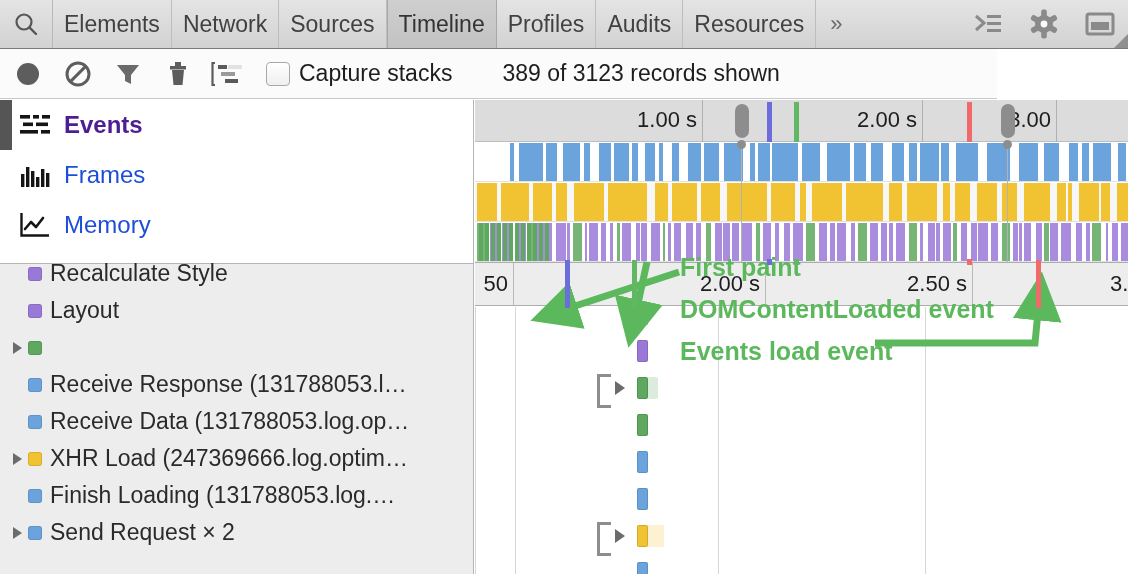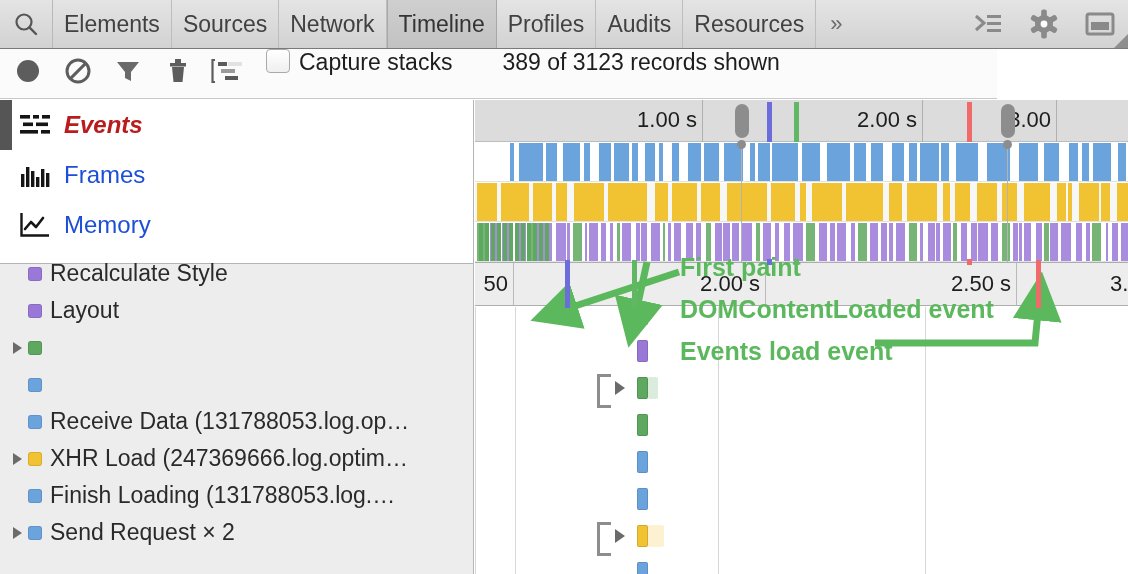--- a/index.html
+++ b/index.html
@@ -49,21 +49,21 @@
   .corner-grip {
     position:absolute; right:0; bottom:0; width:0; height:0;
     border-left: 14px solid transparent; border-bottom: 14px solid #8f8f8f;
   }
 
   
   .toolbar {
     position: absolute; left: 0; top: 49px; width: 997px; height: 50px;
     background: #fbfbfb;
     border-bottom: 1px solid #c9c9c9;
-    display: flex; 
+    display: flex; align-items: center;
     box-sizing: border-box;
   }
   .tool-btn {
     width: 44px; height: 44px; display:flex; align-items:center; justify-content:center;
     margin-left: 6px;
   }
   .cap-check {
     width: 22px; height: 22px; border: 1px solid #a9a9a9; border-radius: 4px;
     background: linear-gradient(to bottom,#ffffff,#efefef);
     margin-left: 16px; margin-right: 9px; flex: 0 0 auto;
@@ -88,21 +88,21 @@
   .vs-item {
     position: relative; height: 50px; display:flex; align-items:center;
     padding-left: 12px; box-sizing:border-box;
   }
   .vs-item .bar {
     position:absolute; left:0; top:0; width:12px; height:50px; background:#555; display:none;
   }
   .vs-item.selected .bar { display:block; }
   .vs-icon { width: 46px; display:flex; align-items:center; justify-content:center; flex:0 0 auto;}
   .vs-label { font-size: 24px; color: #1d4ed8; margin-left: 6px; }
-  .vs-item.selected .vs-label { color: #b91c1c; font-weight: bold; font-style: italic; }
+  .vs-item.selected .vs-label { color: #4c1d95; font-weight: bold; }
 
   
   .records {
     position: absolute; left: 0; top: 155px; width: 473px;
     font-size: 0;
   }
   .rec-row {
     height: 37px; display: flex; align-items: center;
     padding-left: 6px; box-sizing: border-box;
     white-space: nowrap; overflow: hidden;
@@ -192,24 +192,24 @@
       <svg width="26" height="26" viewBox="0 0 26 26" aria-hidden="true">
         <circle cx="11" cy="11" r="7.5" fill="none" stroke="#565656" stroke-width="2.2"></circle>
         <line x1="16.4" y1="16.4" x2="23" y2="23" stroke="#565656" stroke-width="2.4" stroke-linecap="round"></line>
       </svg>
     </div>
 
     <div class="tab">
         <span>Elements</span>
       </div>
     <div class="tab">
+        <span>Network</span>
+      </div>
+    <div class="tab">
         <span>Sources</span>
-      </div>
-    <div class="tab">
-        <span>Network</span>
       </div>
     <div class="tab selected">
         <span>Timeline</span>
       </div>
     <div class="tab">
         <span>Profiles</span>
       </div>
     <div class="tab">
         <span>Audits</span>
       </div>
@@ -354,20 +354,21 @@
           <div class="rec-arrow">
             <div class="tri"></div>
           </div>
           <div class="rec-swatch" style="background:#5fa85f"></div>
         </div>
         <div class="rec-row">
           <div class="rec-arrow empty">
             <div class="tri"></div>
           </div>
           <div class="rec-swatch" style="background:#6ba3dd"></div>
+          <div class="rec-text">Receive Response (131788053.l…</div>
         </div>
         <div class="rec-row">
           <div class="rec-arrow empty">
             <div class="tri"></div>
           </div>
           <div class="rec-swatch" style="background:#6ba3dd"></div>
           <div class="rec-text">Receive Data (131788053.log.op…</div>
         </div>
         <div class="rec-row">
           <div class="rec-arrow">
@@ -564,21 +565,21 @@
           <div class="ov-marker" style="left: 492px; background: rgb(240, 106, 106);"></div>
           <div style="position: absolute; top: 159px; width: 5px; height: 6px; background: rgb(108, 108, 219); left: 292px; z-index: 8;"></div>
           <div style="position: absolute; top: 159px; width: 5px; height: 6px; background: rgb(98, 183, 101); left: 319px; z-index: 8;"></div>
           <div style="position: absolute; top: 159px; width: 5px; height: 6px; background: rgb(240, 106, 106); left: 492px; z-index: 8;"></div>
         </div>
     </div>
 
     <div class="det-ruler" id="det-ruler">
         <div class="det-tick" style="left: -5px; width: 44px;">50 s</div>
         <div class="det-tick" style="left: 0px; width: 291px;">2.00 s</div>
-        <div class="det-tick" style="left: 0px; width: 542px; padding-left: 24px;">2.50 s</div>
+        <div class="det-tick" style="left: 0px; width: 498px; padding-left: 24px;">2.50 s</div>
         <div class="det-tick" style="left: 0px; width: 701px;">3.00 s</div>
       </div>
     <div id="det-markers">
         <div class="det-marker" style="left: 90px; background: rgb(108, 108, 219);"></div>
         <div class="det-marker" style="left: 157px; background: rgb(98, 183, 101);"></div>
         <div class="det-marker" style="left: 561px; background: rgb(240, 106, 106);"></div>
       </div>
 
     <div class="detail">
       <div id="detail-grid">

